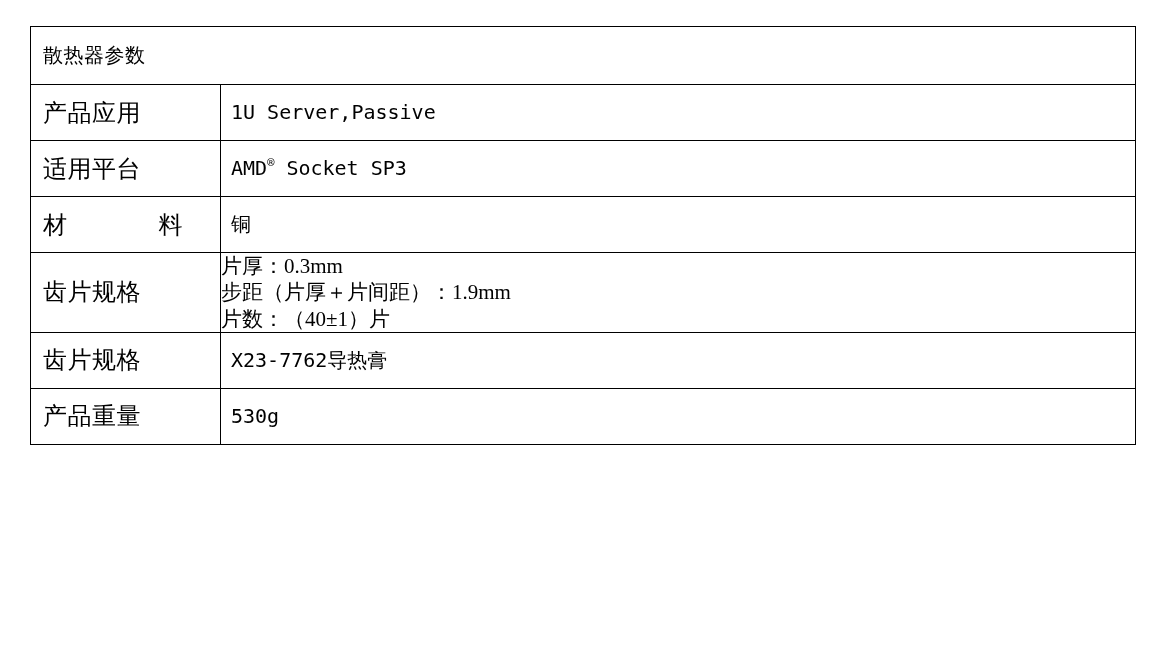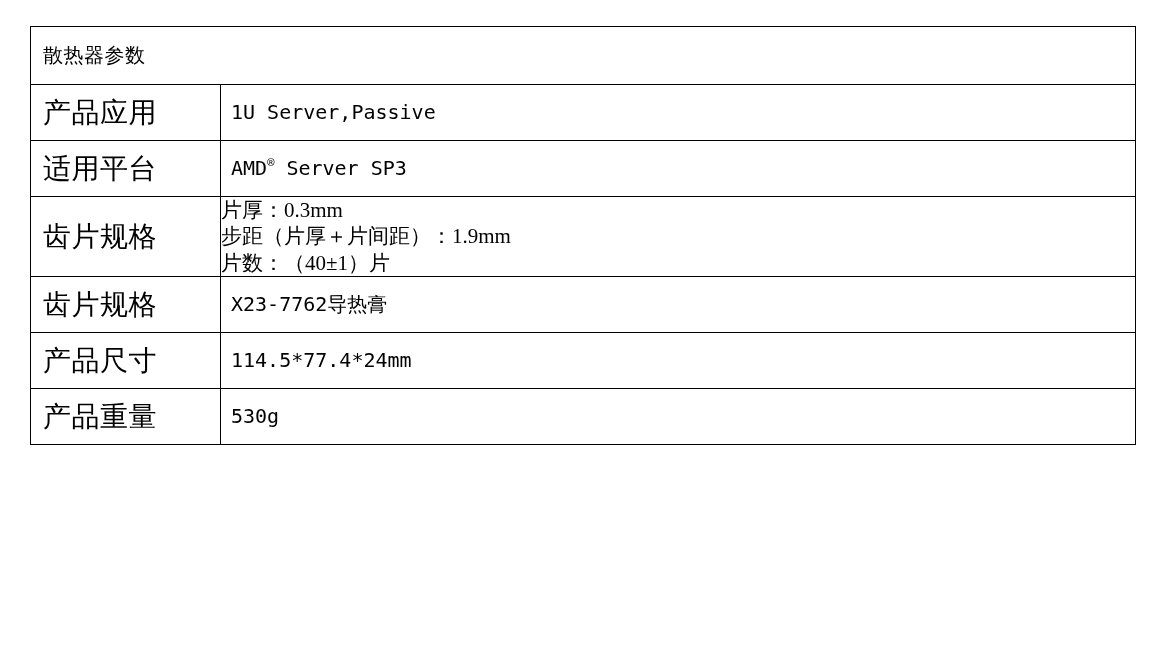--- a/index.html
+++ b/index.html
@@ -32,21 +32,21 @@
     border: 1px solid #000000;
     padding: 0;
     vertical-align: middle;
     font-size: 21px;
     line-height: 1.25;
   }
   td.label-cell {
     width: 190px;
     padding: 6px 10px 6px 12px;
     font-family: Liberation Serif, serif;
-    font-size: 28px;
+    font-size: 24px;
     letter-spacing: 0.5px;
   }
   td.value-cell {
     padding: 6px 20px 6px 10px;
     font-family: "DejaVu Sans Mono", "Liberation Mono", monospace;
     font-size: 20px;
   }
   td.header-cell {
     padding: 7px 10px 7px 12px;
     font-family: "DejaVu Sans", "Liberation Sans", sans-serif;
@@ -91,43 +91,43 @@
       </tr>
 
       <tr class="row-normal">
         <td class="label-cell">产品应用</td>
         <td class="value-cell">1U Server,Passive</td>
       </tr>
 
 
       <tr class="row-normal">
         <td class="label-cell">适用平台</td>
-        <td class="value-cell"><span>AMD</span><sup>®</sup><span> Server SP3</span></td>
+        <td class="value-cell"><span>AMD</span><sup>®</sup><span> Socket SP3</span></td>
       </tr>
 
+      <tr class="row-normal">
+        <td class="label-cell"><span class="label-spaced">材　　料</span></td>
+        <td class="value-cell" style="font-family:'DejaVu Sans','Liberation Sans',sans-serif;">铜</td>
+      </tr>
 
       <tr>
         <td class="label-cell">齿片规格</td>
         <td class="multi-line">
           <div>片厚：0.3mm</div>
           <div>步距（片厚＋片间距）：1.9mm</div>
           <div>片数：（40±1）片</div>
         </td>
       </tr>
 
 
       <tr class="row-normal">
         <td class="label-cell">齿片规格</td>
         <td class="value-cell">X23-7762导热膏</td>
       </tr>
 
-      <tr class="row-normal">
-        <td class="label-cell">产品尺寸</td>
-        <td class="value-cell">114.5*77.4*24mm</td>
-      </tr>
 
 
       <tr class="row-normal">
         <td class="label-cell">产品重量</td>
         <td class="value-cell">530g</td>
       </tr>
 
     </tbody>
   </table>
 </div>

